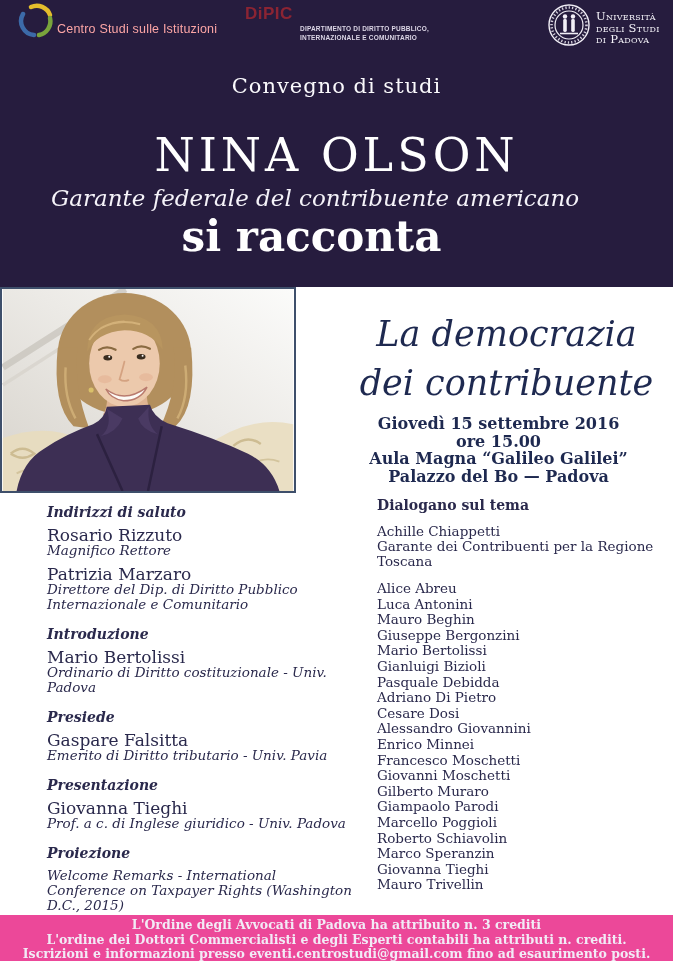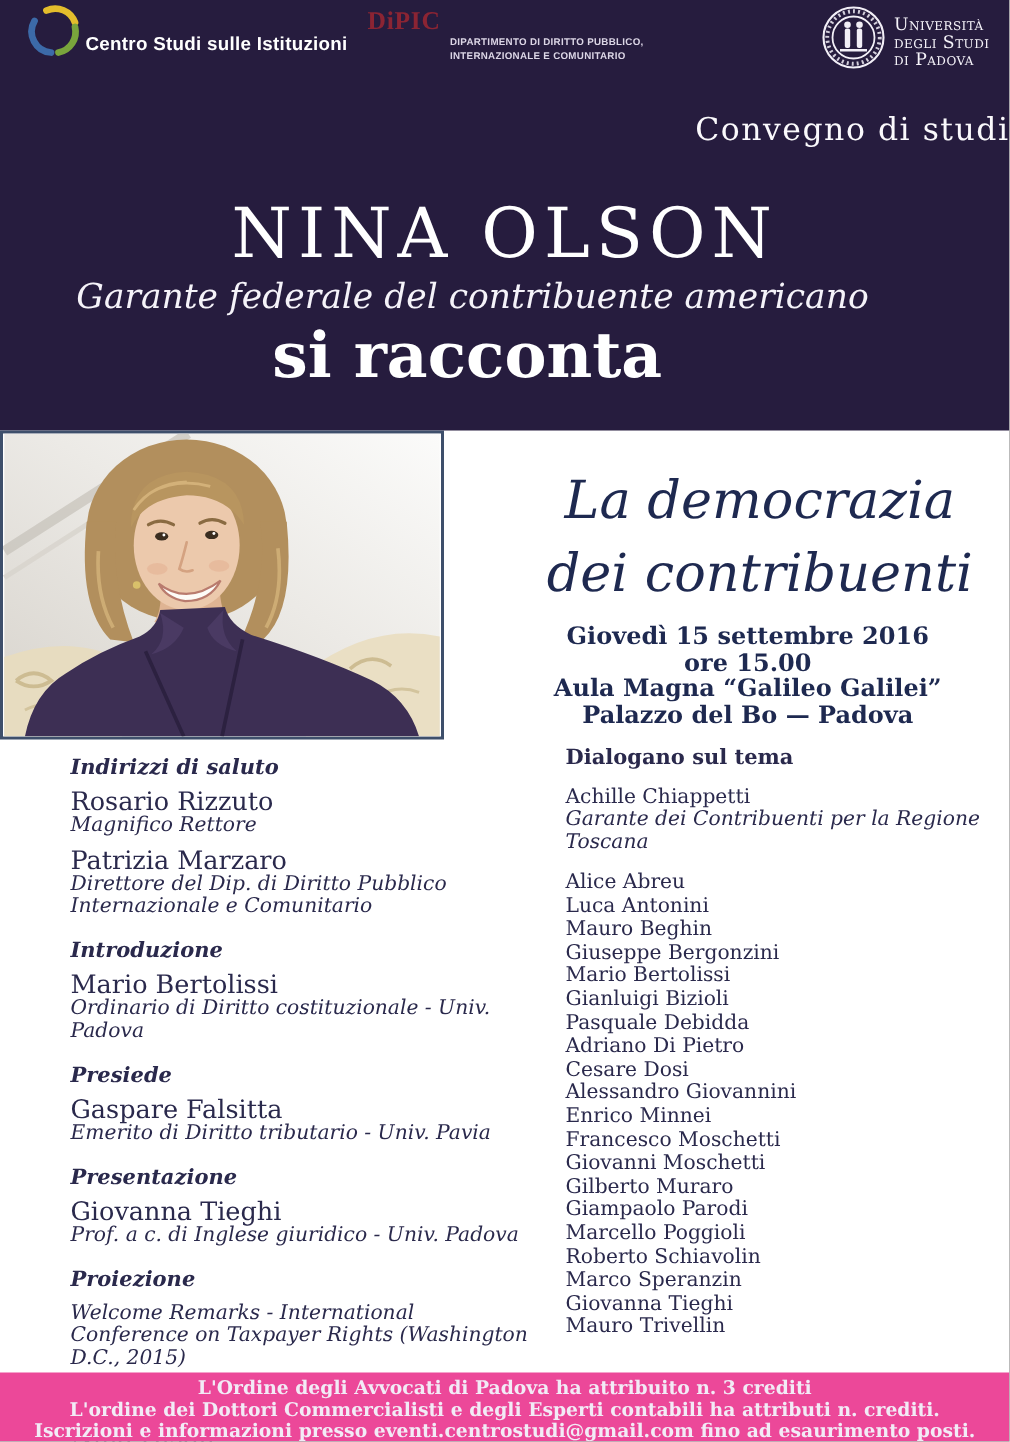--- a/index.html
+++ b/index.html
@@ -3,29 +3,29 @@
 <meta charset="utf-8">
 <style>
   html,body{margin:0;padding:0;background:#888;}
   .poster{position:relative;width:673px;height:961px;background:#ffffff;overflow:hidden;
           font-family:"DejaVu Serif","Liberation Serif",serif;margin:0 auto;}
 
   
   .header{position:absolute;left:0;top:0;width:673px;height:287px;background:#261c3e;}
   .logo-centro{position:absolute;left:18px;top:1px;width:38px;height:42px;}
   .centro-label{position:absolute;left:57px;top:22px;font-family:"Liberation Sans",sans-serif;
-                font-weight:bold;font-size:12.5px;color:#ffffff;letter-spacing:.2px;}
-  .dipic-word{position:absolute;left:245px;top:4px;font-family:Liberation Serif, serif;
+                font-weight:normal;font-size:12.5px;color:#fca5a5;letter-spacing:.2px;}
+  .dipic-word{position:absolute;left:245px;top:4px;font-family:Liberation Sans, sans-serif;
               font-weight:bold;font-size:17px;color:#8b2433;letter-spacing:.5px;}
   .dipic-sub{position:absolute;left:300px;top:24px;font-family:"Liberation Sans",sans-serif;
              font-weight:bold;font-size:6.5px;line-height:9px;color:#dcd6e6;letter-spacing:.2px;}
   .unipd-seal{position:absolute;left:547px;top:3px;width:44px;height:44px;}
   .unipd-text{position:absolute;left:596px;top:11px;color:#f6f4fa;font-size:11.5px;
               line-height:11.5px;font-variant:small-caps;letter-spacing:.3px;}
-  .convegno{position:absolute;left:0;top:76px;width:673px;text-align:right;color:#faf9fc;
+  .convegno{position:absolute;left:0;top:76px;width:673px;text-align:center;color:#faf9fc;
             font-size:21px;line-height:1;letter-spacing:1px;}
   .nina{position:absolute;left:0;top:132px;width:673px;text-align:center;color:#ffffff;
         font-size:46px;line-height:1;letter-spacing:4px;}
   .garante{position:absolute;left:0;top:187px;width:630px;text-align:center;color:#f5f3f9;
            font-size:23px;line-height:1;font-style:italic;}
   .siracconta{position:absolute;left:0;top:216px;width:623px;text-align:center;color:#ffffff;
               font-size:42px;line-height:1;font-weight:bold;}
 
   
   .photo{position:absolute;left:0;top:287px;width:296px;height:206px;
@@ -42,21 +42,21 @@
   .prog-col{position:absolute;left:47px;top:504px;width:305px;color:#2a294c;}
   .prog-heading{font-weight:bold;font-size:14px;margin:14px 0 7px 0;font-style:italic;}
   .prog-heading:first-child{margin-top:0;}
   .prog-entry{margin-bottom:8px;}
   .prog-name{font-size:17px;line-height:16px;}
   .prog-role{font-size:13.5px;line-height:15px;font-style:italic;}
 
   .part-col{position:absolute;left:377px;top:497px;width:296px;color:#2a294c;}
   .part-heading{font-weight:bold;font-size:14px;margin:0 0 10px 0;}
   .part-lead-name{font-size:13.5px;line-height:16px;}
-  .part-lead-role{font-size:13.5px;line-height:15px;font-style:italic;margin-bottom:12px;}
+  .part-lead-role{font-size:13.5px;line-height:15px;margin-bottom:12px;}
   .part-list{list-style:none;margin:0;padding:0;}
   .part-list li{font-size:13.5px;line-height:15.6px;}
 
   
   .footer{position:absolute;left:0;top:915px;width:673px;height:46px;background:#ec4899;
           color:#f2ebf6;text-align:center;font-weight:bold;font-size:12.5px;
           line-height:14.5px;padding-top:3px;box-sizing:border-box;}
 </style>
 </head>
 <body>
@@ -149,21 +149,21 @@
 
       <path d="M14,206 Q20,176 42,163 Q64,148 92,138 Q104,132 106,120 L150,118 Q153,130 168,137 Q216,152 250,168 Q274,180 282,206 Z" fill="#3d2f54"></path>
       <path d="M96,148 L122,206 M162,140 L148,206" stroke="#2c2140" stroke-width="2.5" fill="none"></path>
       <path d="M106,122 Q112,140 100,150 Q116,146 122,132 Z" fill="#4a3a63"></path>
       <path d="M149,120 Q146,138 158,148 Q142,144 138,132 Z" fill="#4a3a63"></path>
     </svg>
   </div>
 
   <div class="demo-title">
     <div>La democrazia</div>
-    <div>dei contribuenti</div>
+    <div>dei contribuente</div>
   </div>
   <div class="schedule">
     <div>Giovedì 15 settembre 2016</div>
     <div>ore 15.00</div>
     <div>Aula Magna “Galileo Galilei”</div>
     <div>Palazzo del Bo — Padova</div>
   </div>
 
   <div class="prog-col" id="program-sections">
       <div class="prog-heading">Indirizzi di saluto</div>

